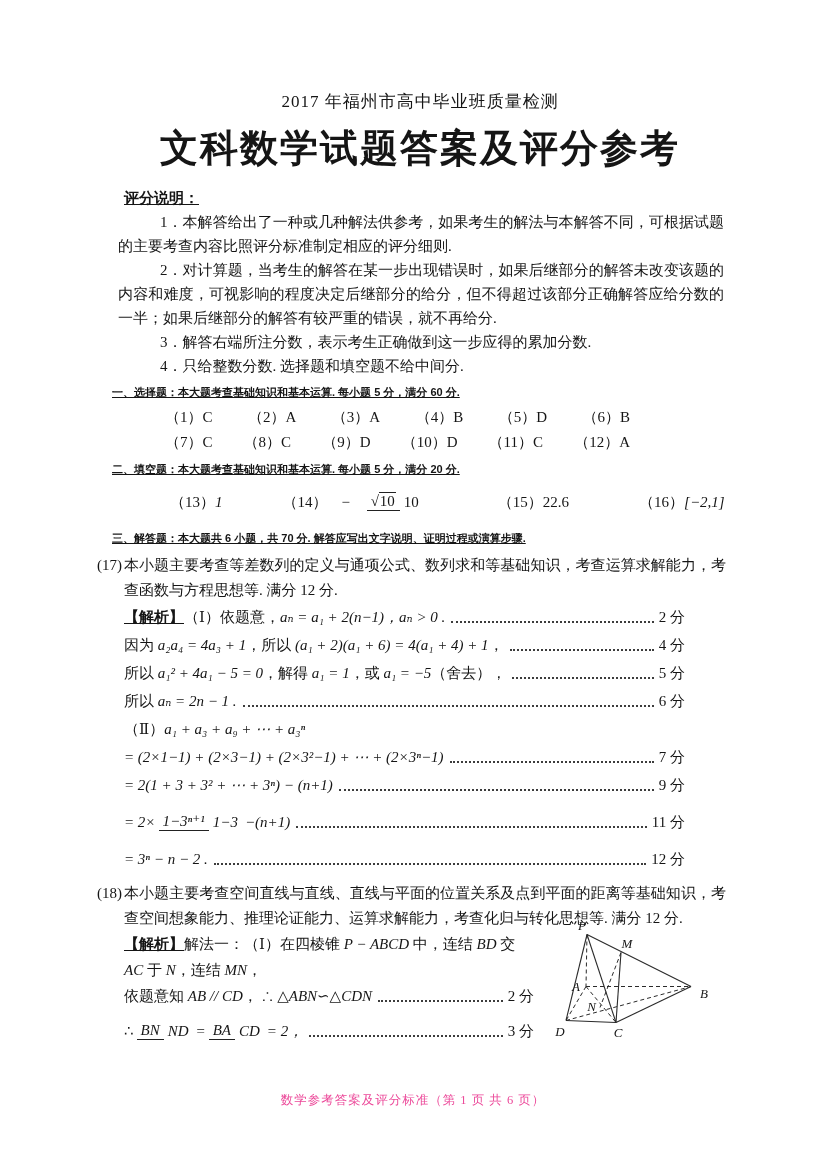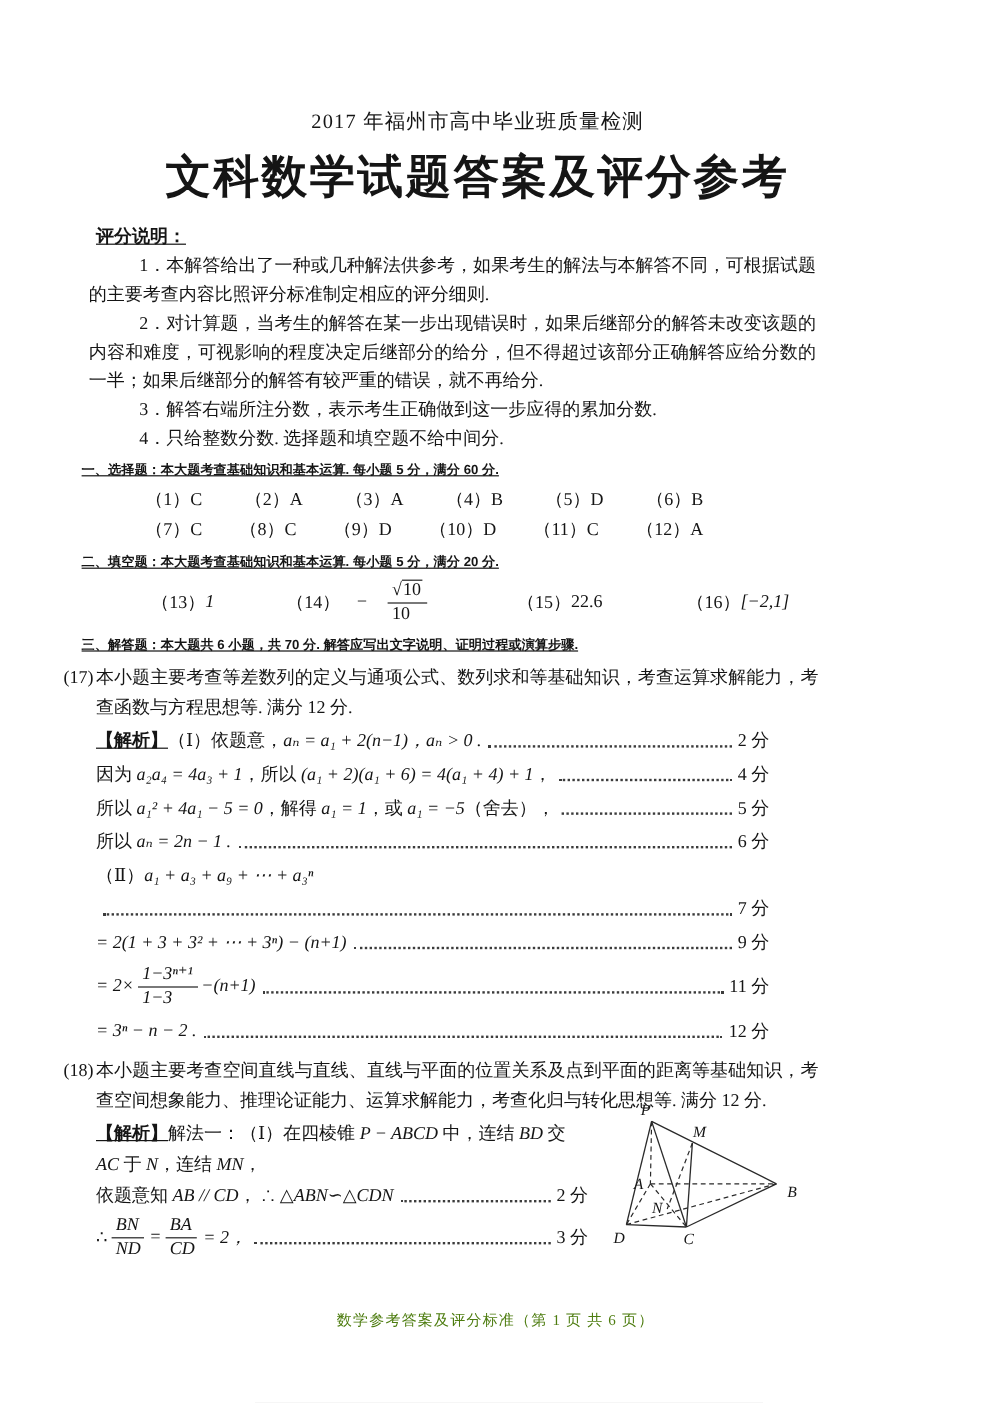--- a/index.html
+++ b/index.html
@@ -2,51 +2,51 @@
 <html><head>
 <meta charset="utf-8">
 <style>
   html,body{margin:0;padding:0;background:#e8e8e8;}
   .page{
     width:826px;height:1169px;margin:0 auto;background:#ffffff;
     position:relative;overflow:hidden;color:#151515;
     font-family:"Liberation Serif","DejaVu Serif",serif;
     font-size:15px;
   }
-  .content{padding:92px 86px 0 56px;}
+  .content{padding:92px 86px 0 100px;}
   .title-small{text-align:center;font-size:17px;letter-spacing:1px;line-height:20px;margin:0 0 16px 0;}
   .title-main{text-align:center;font-size:38px;font-weight:700;letter-spacing:2px;line-height:40px;margin:0 0 18px 0;}
   .hb,.sec-heading,.notes-heading{font-family:"Liberation Sans","DejaVu Sans",sans-serif;font-weight:700;text-decoration:underline;}
   .notes-heading{font-size:15px;line-height:24px;margin-left:24px;}
   .note-p{margin:0 0 0 18px;width:606px;text-indent:42px;line-height:24px;text-align:justify;}
   .sec-heading{font-size:11px;line-height:25px;margin:2px 0 0 12px;}
   .mc-row{display:flex;justify-content:space-between;width:465px;margin-left:65px;line-height:25px;}
   .blanks-row{display:flex;align-items:center;height:44px;margin:-2px 0 0 70px;}
   .blanks-row .blank-item{display:inline-flex;align-items:center;white-space:nowrap;}
   .bi14{margin-left:60px;gap:13px;} .bi15{margin-left:72px;} .bi16{margin-left:70px;}
   .m{font-style:italic;}
-  .frac{display:inline-flex;flex-direction:column;align-items:flex-start;vertical-align:middle;margin:0 3px;line-height:1.1;}
+  .frac{display:inline-flex;flex-direction:row;align-items:flex-start;vertical-align:middle;margin:0 3px;line-height:1.1;}
   .frac .num{padding:0 4px 1px 4px;border-bottom:1.2px solid #222;}
   .frac .den{padding:1px 4px 0 4px;}
   .sqrt .vinc{border-top:1.2px solid #222;padding:0 1px;}
   .q-block{position:relative;margin-top:2px;}
   .q-label{position:absolute;left:-3px;top:0;line-height:25px;}
   .q-intro{margin-left:24px;width:602px;line-height:25px;text-align:justify;}
   .sol{margin-left:24px;width:561px;}
   .sline{display:flex;align-items:center;height:28px;white-space:nowrap;}
   .sline-frac{display:flex;align-items:center;height:46px;white-space:nowrap;}
   .dots{flex:1 1 auto;border-bottom:2px dotted #3c3c3c;height:0.72em;margin:0 3px 0 6px;min-width:20px;}
   .score{white-space:nowrap;padding-left:2px;}
   .q18-body{display:flex;margin-left:24px;margin-top:0;}
   .q18-lines{width:410px;}
   .q18-lines .sline{height:26px;}
   .q18-lines .sline-frac{height:44px;}
   .figure-wrap{margin:-14px 0 0 18px;}
   .fig-label{font-style:italic;font-size:13px;font-family:"Liberation Serif",serif;fill:#151515;}
-  .footer{position:absolute;left:0;right:0;bottom:60px;text-align:center;font-size:12.5px;color:#4d7c0f;letter-spacing:1px;}
+  .footer{position:absolute;left:0;right:0;bottom:60px;text-align:center;font-size:12.5px;color:#ec4899;letter-spacing:1px;}
 </style>
 </head>
 <body>
 
 <div class="page">
   <div class="content">
 
     <div class="title-small">2017 年福州市高中毕业班质量检测</div>
     <div class="title-main">文科数学试题答案及评分参考</div>
 
@@ -121,20 +121,21 @@
         </div>
         <div class="sline">
           <span><span>所以 </span><span class="m">aₙ = 2n − 1 .</span></span>
           <span class="dots"></span>
           <span class="score">6 分</span>
         </div>
         <div class="sline">
           <span><span>（Ⅱ）</span><span class="m">a₁ + a₃ + a₉ + ⋯ + a₃ⁿ</span></span>
         </div>
         <div class="sline">
+          <span><span class="m">= (2×1−1) + (2×3−1) + (2×3²−1) + ⋯ + (2×3ⁿ−1)</span></span>
           <span class="dots"></span>
           <span class="score">7 分</span>
         </div>
         <div class="sline">
           <span><span class="m">= 2(1 + 3 + 3² + ⋯ + 3ⁿ) − (n+1)</span></span>
           <span class="dots"></span>
           <span class="score">9 分</span>
         </div>
         <div class="sline-frac">
           <span class="m">= 2×</span>

